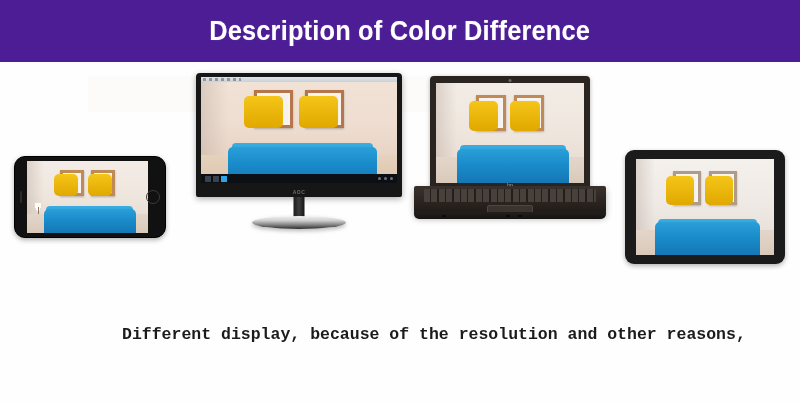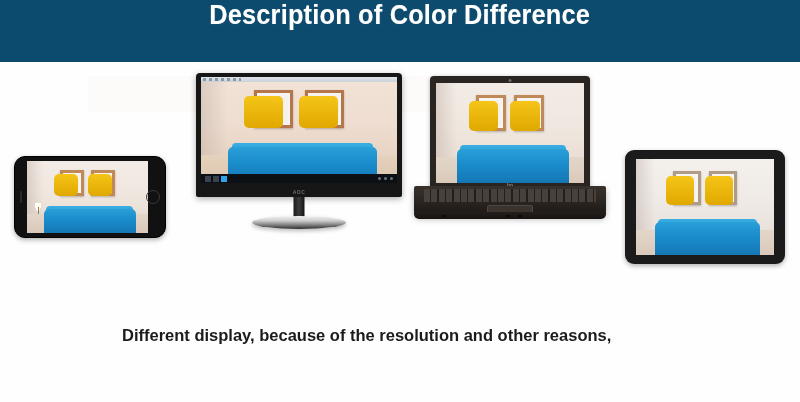--- a/index.html
+++ b/index.html
@@ -6,22 +6,22 @@
   body{
     width:800px;height:402px;overflow:hidden;
     background:#fdfdfc;
     font-family:"Liberation Sans", sans-serif;
   }
   .page{position:relative;width:800px;height:402px;background:#fefefe;}
 
   
   .header{
     position:absolute;left:0;top:0;width:800px;height:62px;
-    background:#0c4a6e;
-    display:flex;justify-content:center;
+    background:#4c1d95;
+    display:flex;align-items:center;justify-content:center;
   }
   .header-title{
     color:#ffffff;
     font-size:27px;
     font-weight:bold;
     letter-spacing:.2px;
     font-family:"Liberation Sans","DejaVu Sans",sans-serif;
     transform:scaleX(.94);
     text-shadow:0 0 1px rgba(255,255,255,.35);
   }
@@ -203,21 +203,21 @@
     padding:9px 11px;
   }
   .tablet .glass{width:100%;height:100%;overflow:hidden;background:#eee;}
 
   
   .caption{
     position:absolute;left:122px;top:322px;width:600px;
     color:#1b1b1b;font-size:16.5px;font-weight:bold;line-height:26px;
     font-family:"Liberation Sans","DejaVu Sans",sans-serif;
   }
-  .caption div{white-space:nowrap;}
+  .caption div{white-space:nowrap;font-family:Liberation Mono, monospace;}
 </style>
 </head>
 <body>
 
 <div class="page">
 
   <div class="header">
     <div class="header-title">Description of Color Difference</div>
   </div>
 

